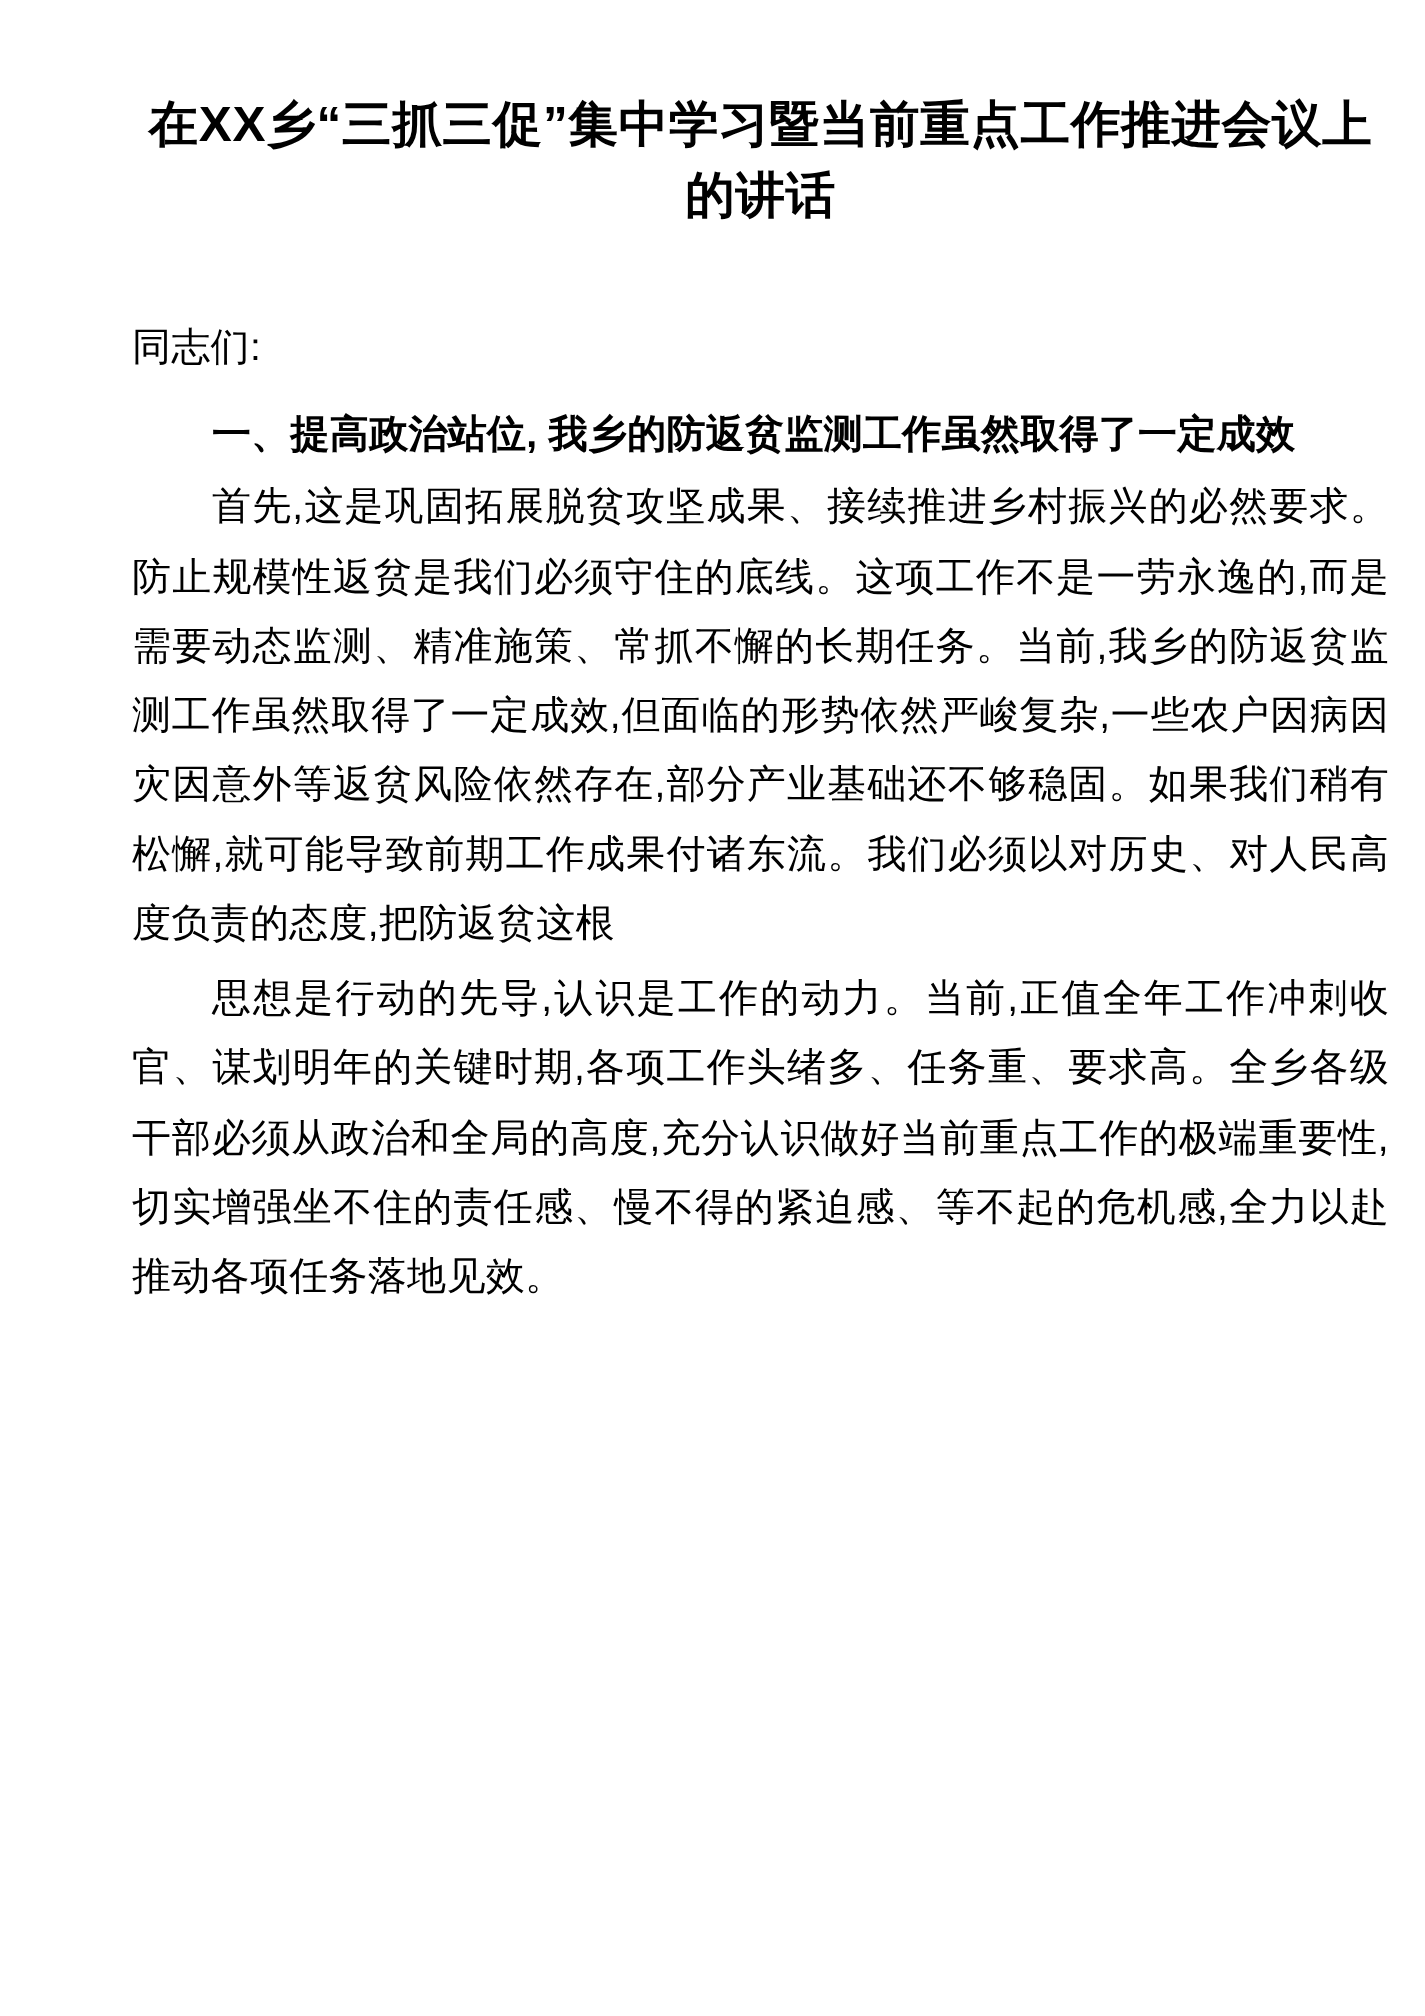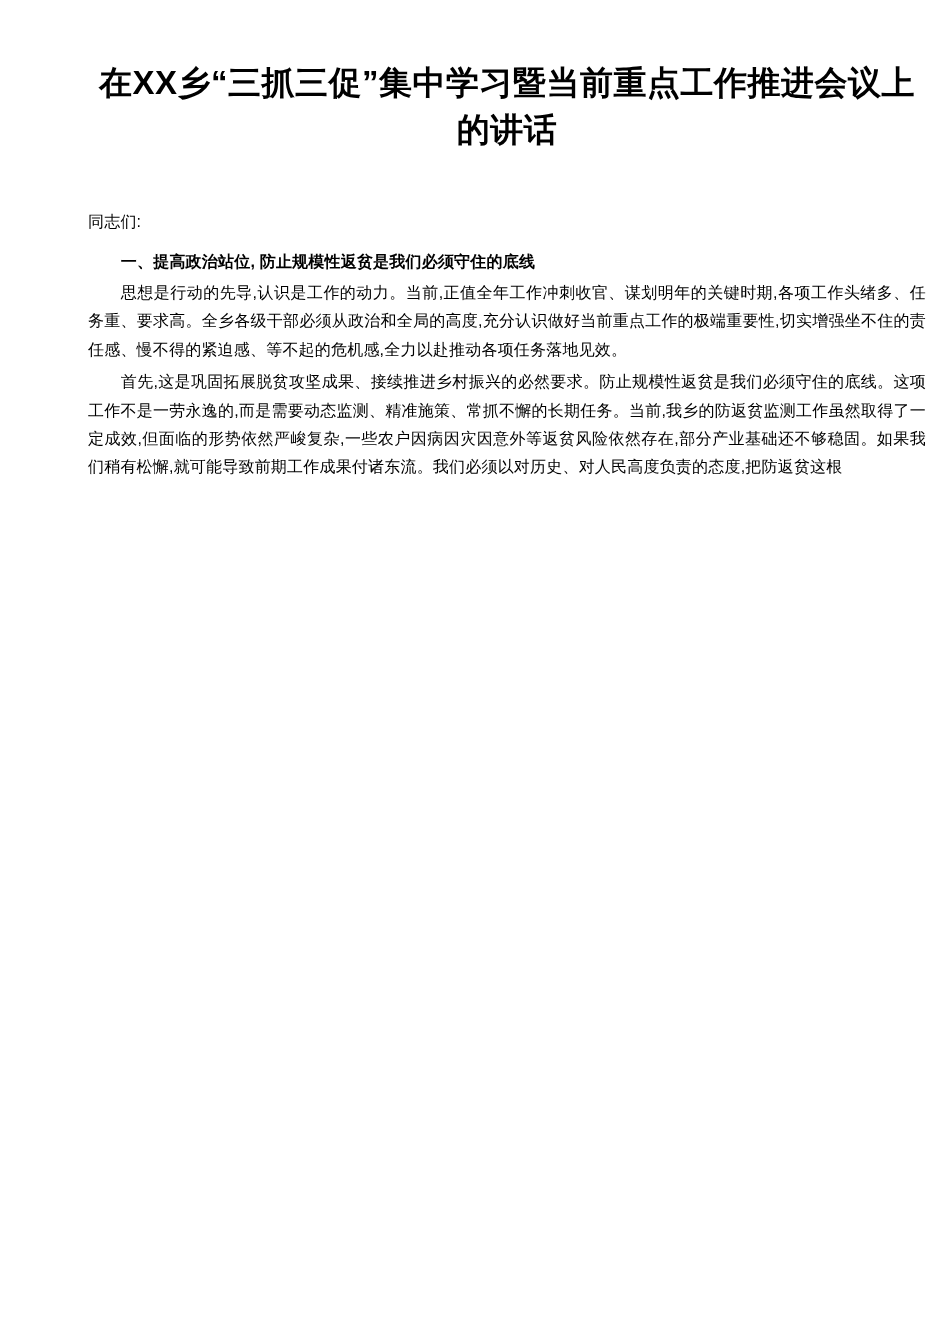--- a/index.html
+++ b/index.html
@@ -28,21 +28,21 @@
     line-height: 1.42;
     text-align: center;
     letter-spacing: 0.5px;
     margin: 14px 0 0 0;
     padding: 0 6px;
   }
   .body-block {
     margin-top: 54px;
   }
   p.para {
-    font-size: 16px;
+    font-size: 26px;
     line-height: 1.78;
     margin: 0 0 4px 0;
     text-align: justify;
     text-justify: inter-ideograph;
     letter-spacing: 0.2px;
   }
   p.salutation {
     text-indent: 0;
     margin-bottom: 12px;
   }
@@ -58,18 +58,18 @@
 </style>
 </head>
 <body>
 
 <div class="page">
 
   <h1 class="doc-title">在XX乡“三抓三促”集中学习暨当前重点工作推进会议上的讲话</h1>
 
   <div class="body-block">
     <p class="para salutation">同志们:</p>
-    <p class="para heading">一、提高政治站位, 防止规模性返贫是我们必须守住的底线</p>
+    <p class="para heading">一、提高政治站位, 我乡的防返贫监测工作虽然取得了一定成效</p>
+    <p class="para indent">首先,这是巩固拓展脱贫攻坚成果、接续推进乡村振兴的必然要求。防止规模性返贫是我们必须守住的底线。这项工作不是一劳永逸的,而是需要动态监测、精准施策、常抓不懈的长期任务。当前,我乡的防返贫监测工作虽然取得了一定成效,但面临的形势依然严峻复杂,一些农户因病因灾因意外等返贫风险依然存在,部分产业基础还不够稳固。如果我们稍有松懈,就可能导致前期工作成果付诸东流。我们必须以对历史、对人民高度负责的态度,把防返贫这根</p>
     <p class="para indent">思想是行动的先导,认识是工作的动力。当前,正值全年工作冲刺收官、谋划明年的关键时期,各项工作头绪多、任务重、要求高。全乡各级干部必须从政治和全局的高度,充分认识做好当前重点工作的极端重要性,切实增强坐不住的责任感、慢不得的紧迫感、等不起的危机感,全力以赴推动各项任务落地见效。</p>
-    <p class="para indent">首先,这是巩固拓展脱贫攻坚成果、接续推进乡村振兴的必然要求。防止规模性返贫是我们必须守住的底线。这项工作不是一劳永逸的,而是需要动态监测、精准施策、常抓不懈的长期任务。当前,我乡的防返贫监测工作虽然取得了一定成效,但面临的形势依然严峻复杂,一些农户因病因灾因意外等返贫风险依然存在,部分产业基础还不够稳固。如果我们稍有松懈,就可能导致前期工作成果付诸东流。我们必须以对历史、对人民高度负责的态度,把防返贫这根</p>
   </div>
 
 </div>
 
 </body></html>

